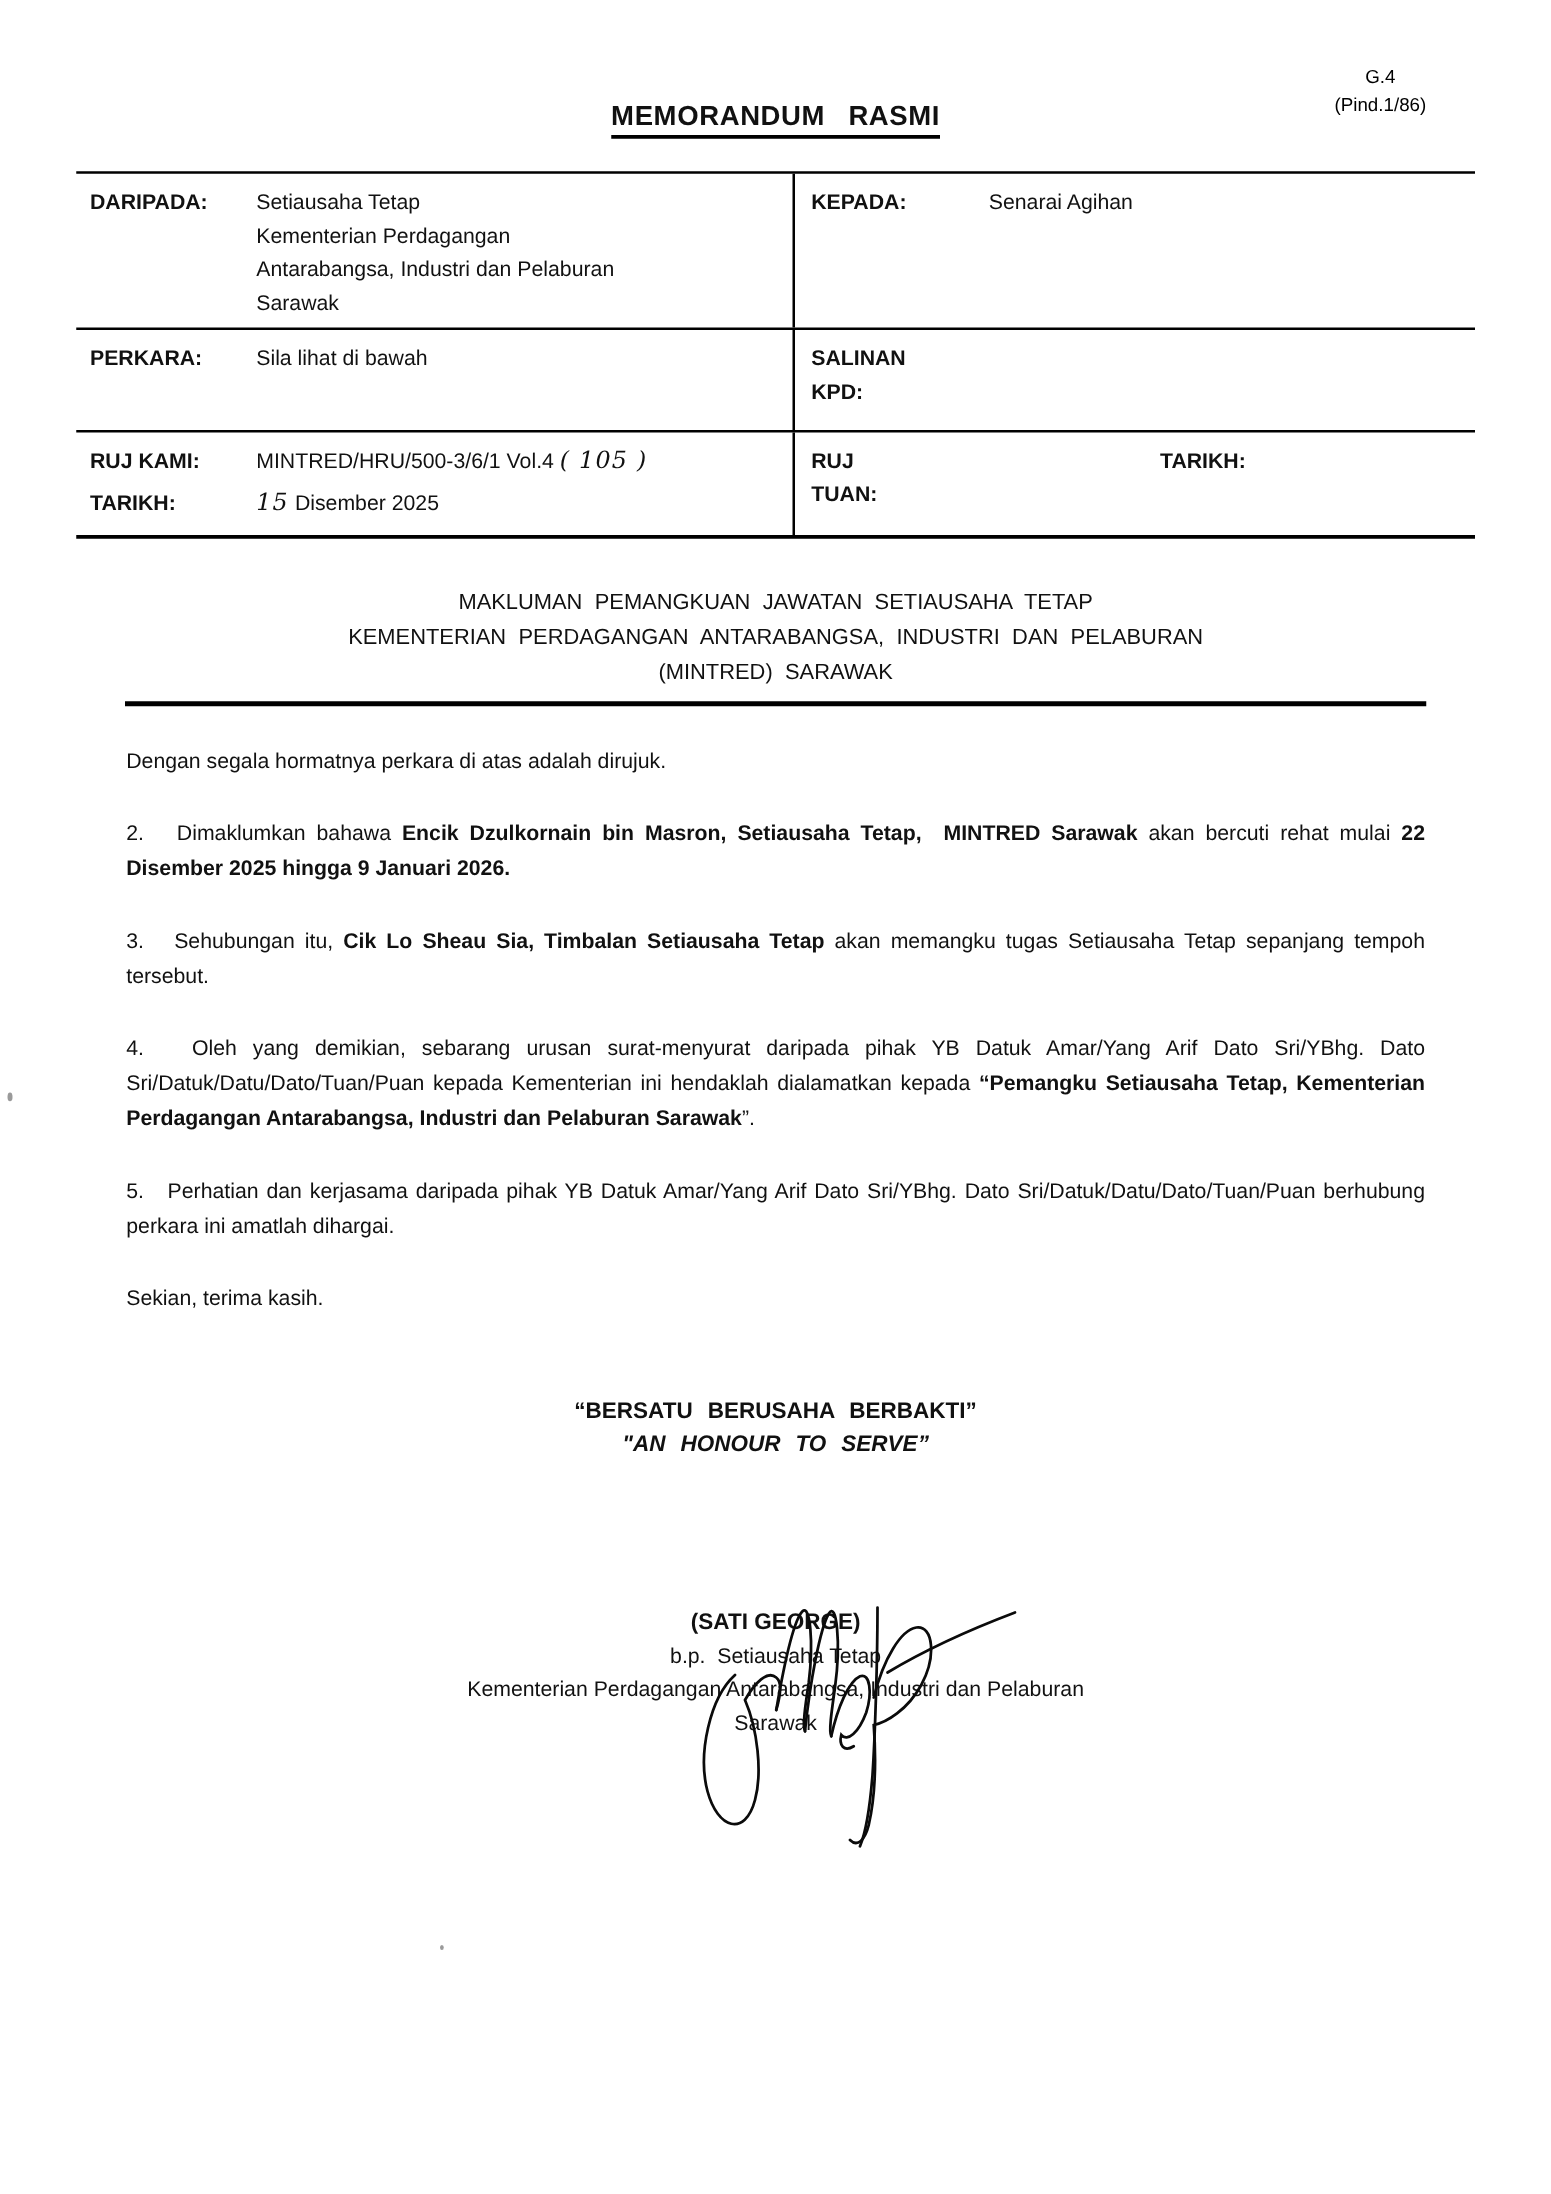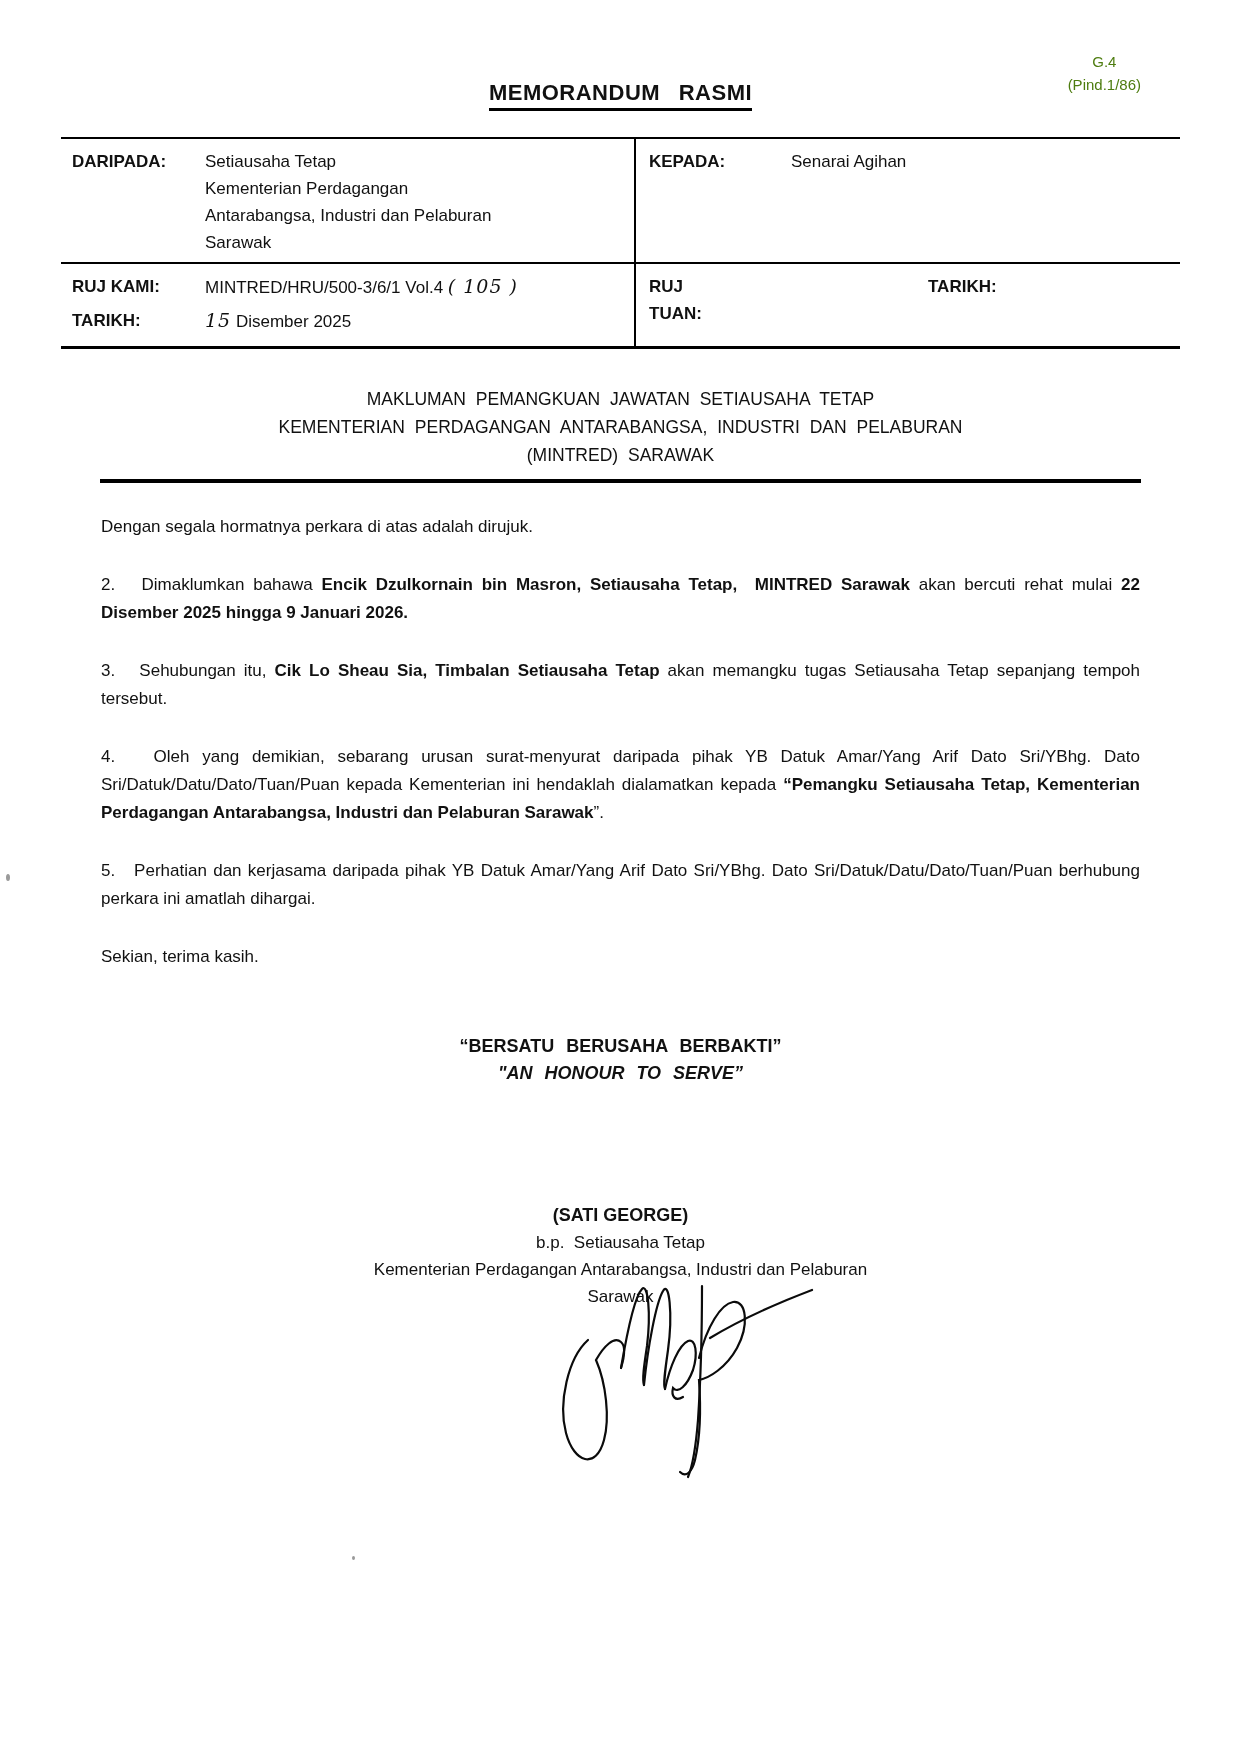--- a/index.html
+++ b/index.html
@@ -2,21 +2,21 @@
 <html><head>
 <meta charset="utf-8">
 <style>
   html,body{margin:0;padding:0;background:#ffffff;}
   .page{
     position:relative;width:1241px;height:1755px;background:#ffffff;
     color:#111;font-family:"Liberation Sans",sans-serif;overflow:hidden;
   }
   
   .corner{position:absolute;top:50px;right:100px;text-align:center;
-    font-size:15px;line-height:23px;color:#4d7c0f;}
+    font-size:15px;line-height:23px;color:#000000;}
   
   .title-wrap{padding-top:80px;text-align:center;}
   .title{display:inline-block;font-size:22px;font-weight:700;letter-spacing:.5px;
     word-spacing:12px;border-bottom:3px solid #000;padding-bottom:2px;}
   
   .memo-table{margin:26px 61px 0 61px;border-top:2px solid #000;border-bottom:3px solid #000;
     font-size:17px;line-height:27px;}
   .trow{display:flex;}
   .trow.r1{min-height:123px;border-bottom:2px solid #000;}
   .trow.r2{min-height:80px;border-bottom:2px solid #000;}
@@ -76,20 +76,32 @@
           <div>Antarabangsa, Industri dan Pelaburan</div>
           <div>Sarawak</div>
         </div>
       </div>
       <div class="cell right">
         <div class="lbl">KEPADA:</div>
         <div class="val">Senarai Agihan</div>
       </div>
     </div>
 
+    <div class="trow r2">
+      <div class="cell left">
+        <div class="lbl">PERKARA:</div>
+        <div class="val">Sila lihat di bawah</div>
+      </div>
+      <div class="cell right">
+        <div class="lbl stack">
+          <div>SALINAN</div>
+          <div>KPD:</div>
+        </div>
+      </div>
+    </div>
 
     <div class="trow r3">
       <div class="cell left">
         <div class="grid2">
           <div class="lbl">RUJ KAMI:</div>
           <div class="val">
             <span>MINTRED/HRU/500-3/6/1 Vol.4</span>
             <span class="hand">( 105 )</span>
           </div>
           <div class="lbl">TARIKH:</div>

